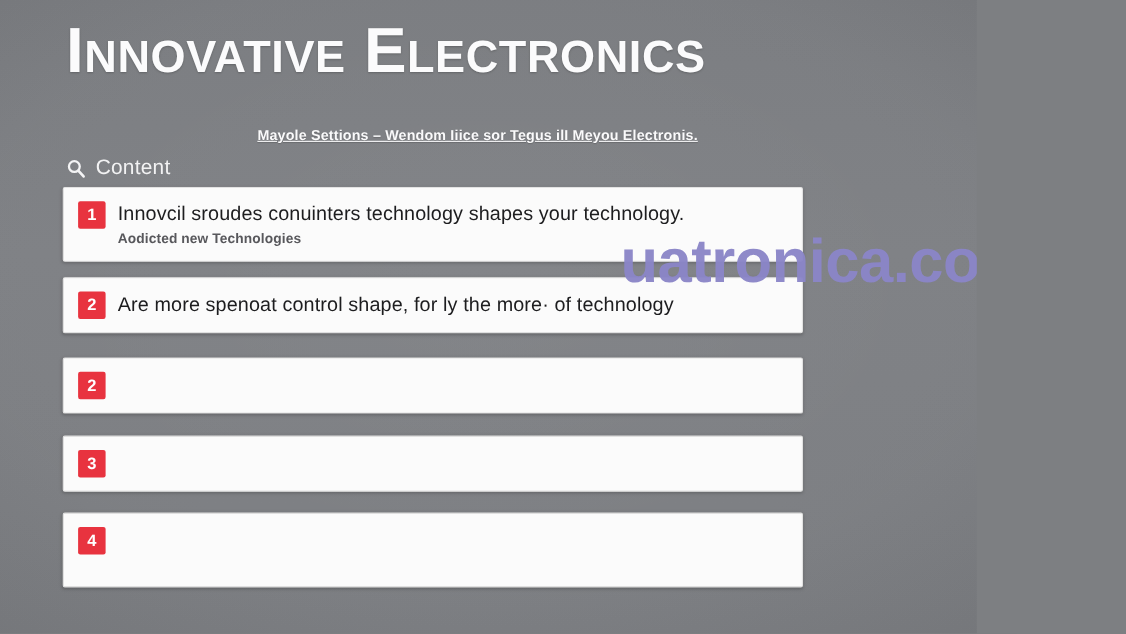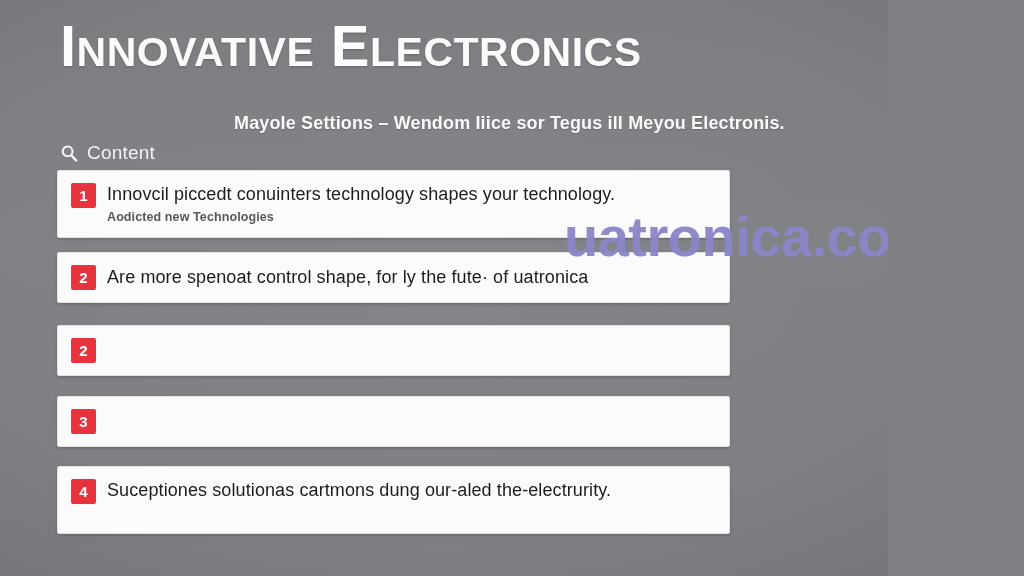--- a/index.html
+++ b/index.html
@@ -76,26 +76,27 @@
     line-height: 22px;
     font-weight: 400;
     letter-spacing: 0.2px;
   }
 
   #subtitle {
     position: absolute;
     left: 234px;
     top: 110px;
     color: #fafafb;
-    font-size: 18px;
+    font-size: 13px;
     line-height: 26px;
     font-weight: 600;
     letter-spacing: 0.15px;
     white-space: nowrap;
     text-shadow: 0 1px 1px rgba(0,0,0,0.18);
+    text-decoration: underline;
   }
 
   
   #watermark {
     position: absolute;
     left: 524px;
     top: 206px;
     color: #8b86c8;
     opacity: 0.96;
     font-size: 56px;
@@ -206,50 +207,49 @@
   </div>
 
   <div id="watermark">uatronica.com</div>
 
   <div id="list">
 
     <div class="card with-sub" style="top:0px;">
       <div class="card-inner">
         <div class="badge">1</div>
         <div class="card-text">
-          <div class="card-title">Innovcil piccedt conuinters technology shapes your technology.</div>
+          <div class="card-title">Innovcil sroudes conuinters technology shapes your technology.</div>
           <div class="card-sub">Aodicted new Technologies</div>
         </div>
       </div>
     </div>
 
     <div class="card no-sub" style="top:82px;">
       <div class="card-inner">
         <div class="badge">2</div>
         <div class="card-text">
-          <div class="card-title">Are more spenoat control shape, for ly the fute· of uatronica</div>
+          <div class="card-title">Are more spenoat control shape, for ly the more· of technology</div>
         </div>
       </div>
     </div>
 
     <div class="card no-sub" style="top:155px;">
       <div class="card-inner">
         <div class="badge">2</div>
       </div>
     </div>
 
     <div class="card no-sub" style="top:226px;">
       <div class="card-inner">
         <div class="badge">3</div>
       </div>
     </div>
 
     <div class="card with-sub" style="top:296px;">
       <div class="card-inner">
         <div class="badge">4</div>
         <div class="card-text">
-          <div class="card-title">Suceptiones solutionas cartmons dung our-aled the-electrurity.</div>
         </div>
       </div>
     </div>
 
   </div>
 </div>
 
 </body></html>

